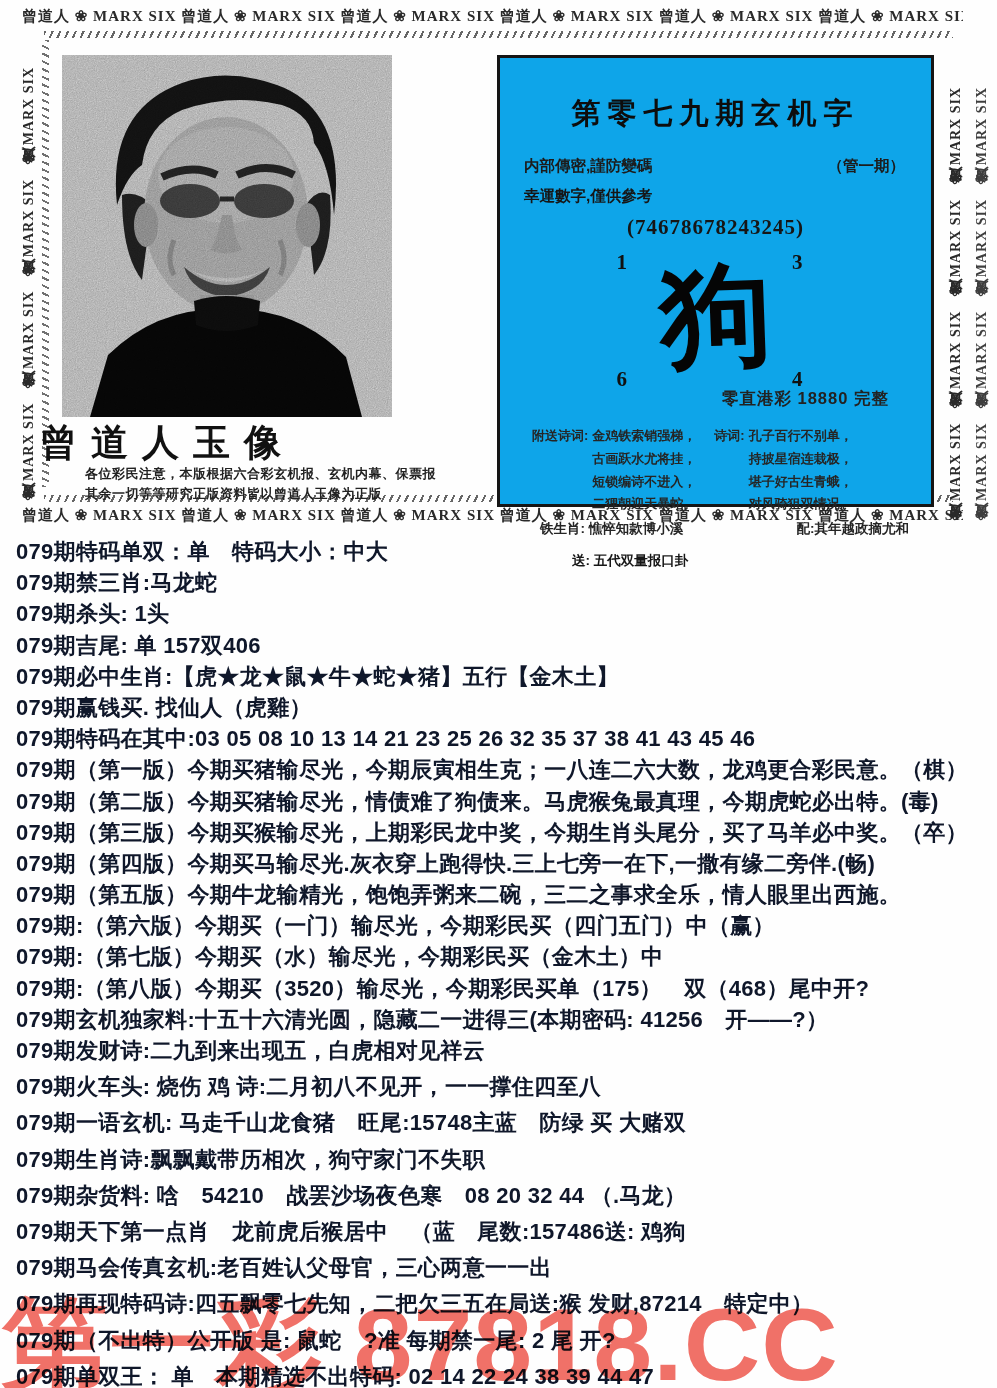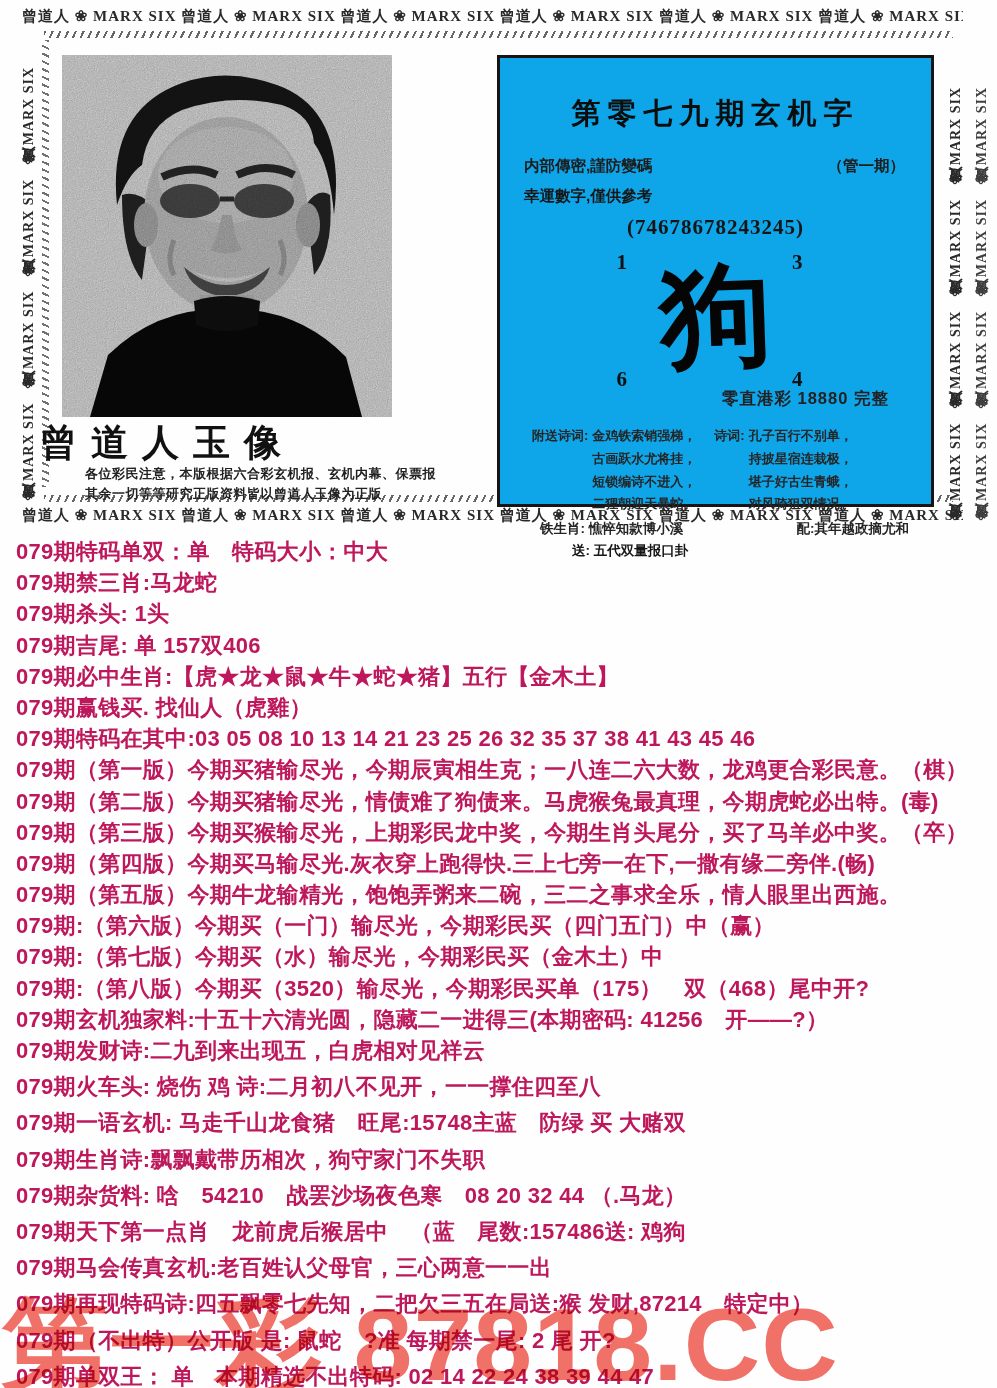--- a/index.html
+++ b/index.html
@@ -57,25 +57,25 @@
   .z-tl{ left:6px;  top:-4px; }  .z-tr{ right:18px; top:-4px; }
   .z-bl{ left:6px;  bottom:-6px;} .z-br{ right:18px; bottom:-6px; }
   .hotline { margin-top:2px; text-align:right; padding-right:42px;
     font-size:16.5px; font-weight:bold; color:#222; letter-spacing:1px; }
   .poems { display:flex; margin-top:15px; padding:0 14px 0 32px; gap:18px;
     font-size:13px; font-weight:bold; color:#252525; line-height:1.75; }
   .poem-col { display:flex; }
   .poem-label { white-space:nowrap; margin-right:4px; }
   .ib-footrow { display:flex; justify-content:space-between; padding:0 22px 0 40px;
     margin-top:4px; font-size:13.5px; font-weight:bold; color:#252525; }
-  .ib-footrow2 { padding-left:72px; margin-top:4px; font-size:13.5px; font-weight:bold; }
+  .ib-footrow2 { padding-left:72px; margin-top:14px; font-size:13.5px; font-weight:bold; }
 
   
   .predictions { position:absolute; left:16px; top:540px; width:975px; }
-  .pline { font-size:22px; line-height:1.1; font-weight:600; color:#be185d;
+  .pline { font-size:22px; line-height:1.1; font-weight:600; color:#0f172a;
     white-space:nowrap; margin-bottom:7px; letter-spacing:.3px; }
   .pline.sp { margin-bottom:12px; }
 
   
   .watermark { position:absolute; left:2px; top:1274px; width:100%;
     font-size:106px; font-weight:800; white-space:nowrap; letter-spacing:1px;
     color:#ee5146; opacity:.82; mix-blend-mode:multiply;
     font-family:"Liberation Sans", sans-serif; transform:scaleY(.96); }
 </style>
 </head>

